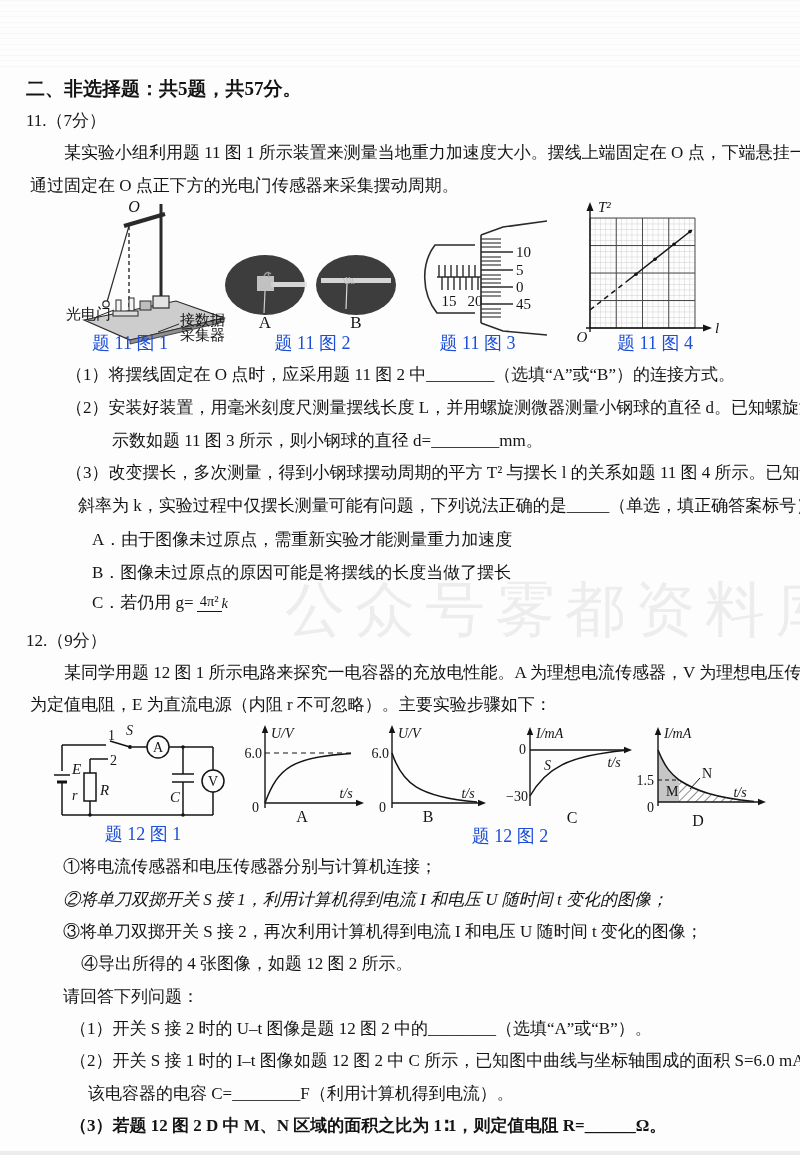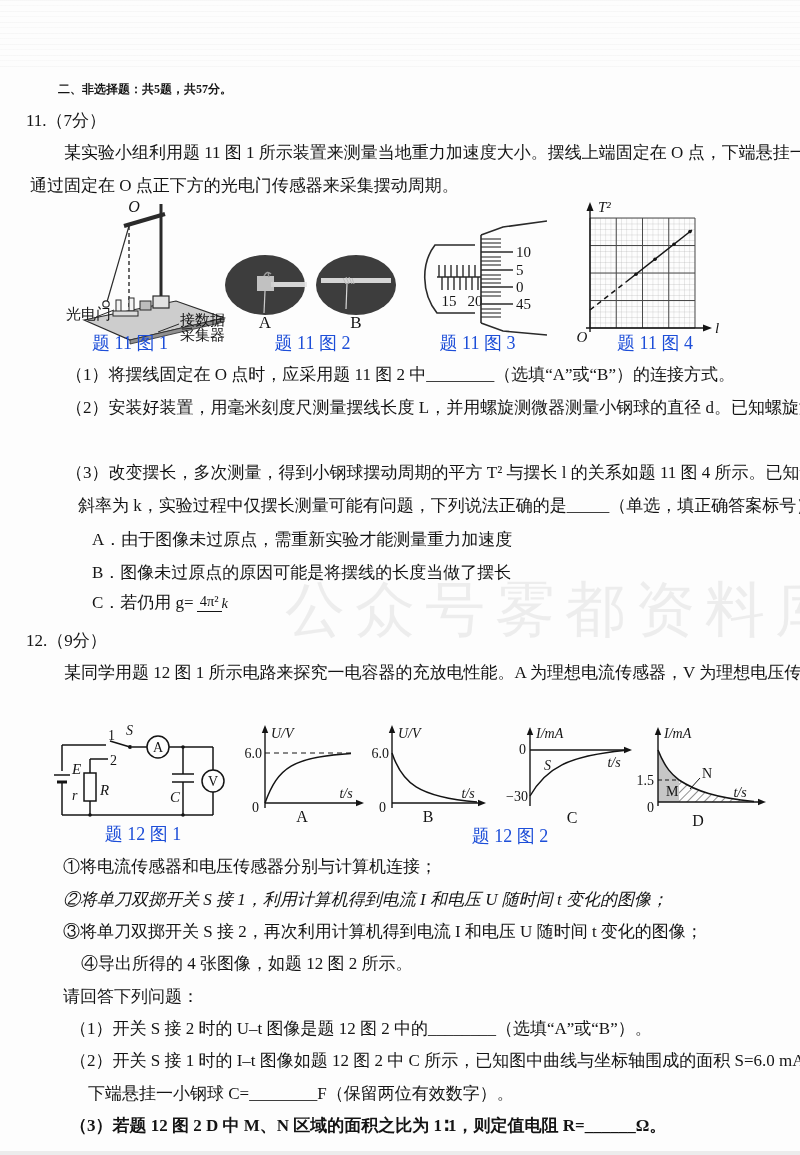--- a/index.html
+++ b/index.html
@@ -1,19 +1,19 @@
 <!DOCTYPE html>
 <html><head>
 <meta charset="utf-8">
 <style>
   html,body{margin:0;padding:0;background:#e9e9e9;}
   #page{position:relative;width:800px;height:1155px;background:#fdfdfd;overflow:hidden;
         font-family:"Liberation Serif","DejaVu Serif",serif;color:#111;}
   .t{position:absolute;white-space:nowrap;font-size:17px;line-height:22px;color:#141414;}
-  .bold{font-weight:bold;font-size:12px;margin-left:32px;}
+  .bold{font-weight:bold;font-size:19px;}
   .cap{position:absolute;text-align:center;font-size:18px;white-space:nowrap;color:#1d4ed8;}
   .scan-noise{position:absolute;left:0;top:0;width:100%;height:70px;opacity:.55;pointer-events:none;
         background:repeating-linear-gradient(180deg,#f1f1f1 0 1px,transparent 1px 5px,#f5f5f5 5px 6px,transparent 6px 11px);}
   .scan-noise-bottom{position:absolute;left:0;bottom:0;width:100%;height:4px;background:#ececec;}
   #watermark{position:absolute;left:285px;top:570px;font-size:60px;letter-spacing:10px;
         color:#b9b9b9;opacity:.22;white-space:nowrap;pointer-events:none;}
   .frac{display:inline-flex;flex-direction:row;align-items:center;vertical-align:middle;
         font-size:14.5px;line-height:1.05;margin:0 3px;}
   .frac .num{border-bottom:1.2px solid #141414;padding:0 3px 1px;}
   .frac .den{font-style:italic;padding-top:1px;}
@@ -163,34 +163,36 @@
       <circle cx="78" cy="78.2" r="1.8"></circle>
         <circle cx="97" cy="63.2" r="1.8"></circle>
       <circle cx="116" cy="48.2" r="1.8"></circle>
         <circle cx="132" cy="35.6" r="1.8"></circle>
     </g>
   </svg>
   <div class="cap" style="left:595px;width:120px;top:331px;">题 11 图 4</div>
 
   <div class="t" style="left:66px;top:364px;">（1）将摆线固定在 O 点时，应采用题 11 图 2 中________（选填“A”或“B”）的连接方式。</div>
   <div class="t" style="left:66px;top:397px;">（2）安装好装置，用毫米刻度尺测量摆线长度 L，并用螺旋测微器测量小钢球的直径 d。已知螺旋测微器的</div>
+  <div class="t" style="left:112px;top:430px;">示数如题 11 图 3 所示，则小钢球的直径 d=________mm。</div>
   <div class="t" style="left:66px;top:462px;">（3）改变摆长，多次测量，得到小钢球摆动周期的平方 T² 与摆长 l 的关系如题 11 图 4 所示。已知该图像的</div>
   <div class="t" style="left:78px;top:495px;">斜率为 k，实验过程中仅摆长测量可能有问题，下列说法正确的是_____（单选，填正确答案标号）。</div>
   <div class="t" style="left:92px;top:529px;">A．由于图像未过原点，需重新实验才能测量重力加速度</div>
   <div class="t" style="left:92px;top:562px;">B．图像未过原点的原因可能是将摆线的长度当做了摆长</div>
   <div class="t copt" style="left:92px;top:583px;height:40px;">
     <span>C．若仍用 g=</span>
     <span class="frac">
       <span class="num">4π²</span>
       <span class="den">k</span>
     </span>
   </div>
 
   <div class="t" style="left:26px;top:630px;">12.（9分）</div>
   <div class="t" style="left:64px;top:662px;">某同学用题 12 图 1 所示电路来探究一电容器的充放电性能。A 为理想电流传感器，V 为理想电压传感器，R</div>
+  <div class="t" style="left:30px;top:694px;">为定值电阻，E 为直流电源（内阻 r 不可忽略）。主要实验步骤如下：</div>
 
   <svg style="left:50px;top:718px;" width="190" height="128" viewBox="0 0 190 128">
     <g stroke="#141414" stroke-width="1.5" fill="none">
       <line x1="12" y1="27" x2="56" y2="27"></line>
       <line x1="12" y1="27" x2="12" y2="53"></line>
       <line x1="4" y1="57" x2="20" y2="57"></line>
       <line x1="7" y1="64" x2="17" y2="64" stroke-width="3"></line>
       <line x1="12" y1="64" x2="12" y2="97"></line>
       <line x1="12" y1="97" x2="163" y2="97"></line>
       <line x1="40" y1="41" x2="58" y2="41"></line>
@@ -292,17 +294,17 @@
 
   <div class="cap" style="left:450px;width:120px;top:824px;">题 12 图 2</div>
 
   <div class="t" style="left:63px;top:856px;">①将电流传感器和电压传感器分别与计算机连接；</div>
   <div class="t" style="left:63px;top:889px;font-style:italic;">②将单刀双掷开关 S 接 1，利用计算机得到电流 I 和电压 U 随时间 t 变化的图像；</div>
   <div class="t" style="left:63px;top:921px;">③将单刀双掷开关 S 接 2，再次利用计算机得到电流 I 和电压 U 随时间 t 变化的图像；</div>
   <div class="t" style="left:81px;top:953px;">④导出所得的 4 张图像，如题 12 图 2 所示。</div>
   <div class="t" style="left:63px;top:986px;">请回答下列问题：</div>
   <div class="t" style="left:70px;top:1018px;">（1）开关 S 接 2 时的 U–t 图像是题 12 图 2 中的________（选填“A”或“B”）。</div>
   <div class="t" style="left:70px;top:1050px;">（2）开关 S 接 1 时的 I–t 图像如题 12 图 2 中 C 所示，已知图中曲线与坐标轴围成的面积 S=6.0 mA·s，则</div>
-  <div class="t" style="left:88px;top:1083px;">下端悬挂一小钢球 C=________F（保留两位有效数字）。</div>
+  <div class="t" style="left:88px;top:1083px;">该电容器的电容 C=________F（利用计算机得到电流）。</div>
   <div class="t" style="left:70px;top:1115px;font-weight:bold;">（3）若题 12 图 2 D 中 M、N 区域的面积之比为 1∶1，则定值电阻 R=______Ω。</div>
 
   <div class="scan-noise-bottom"></div>
 </div>
 
 </body></html>

